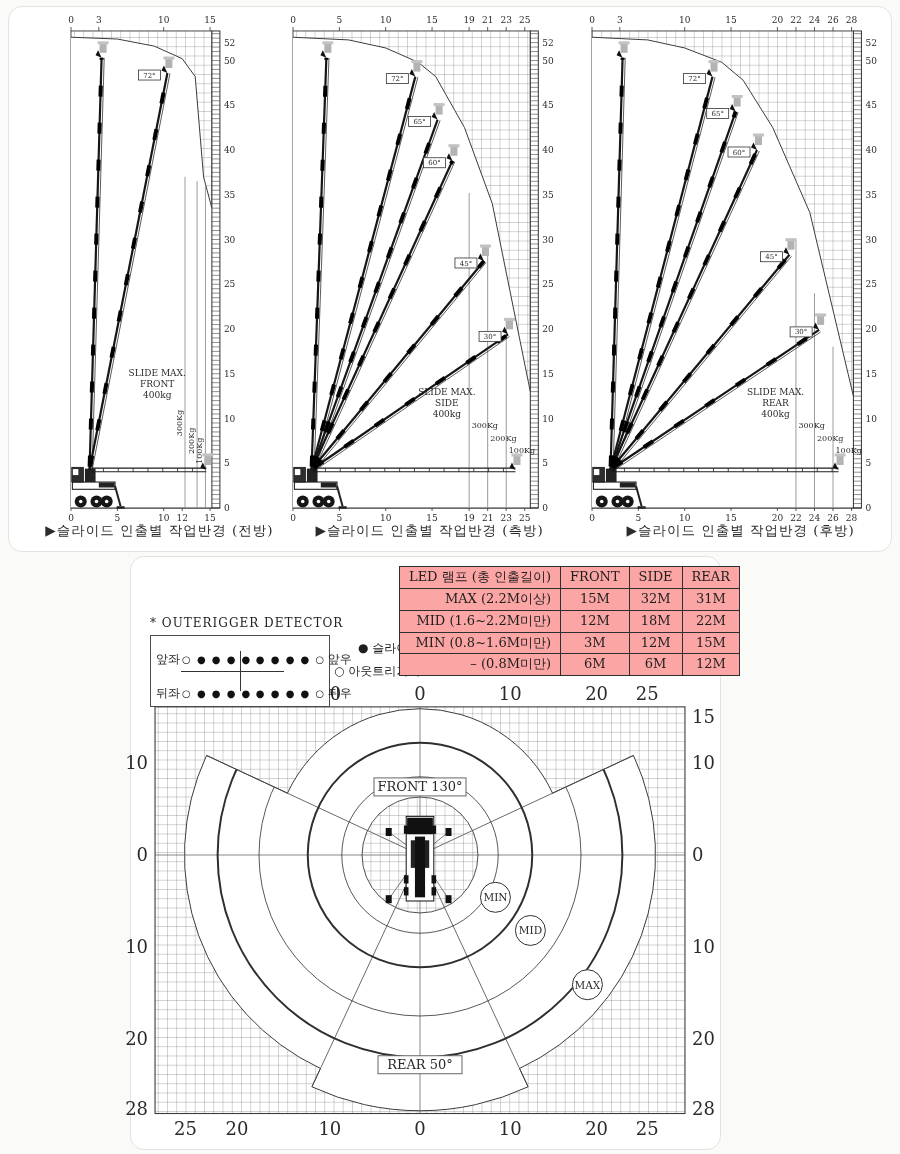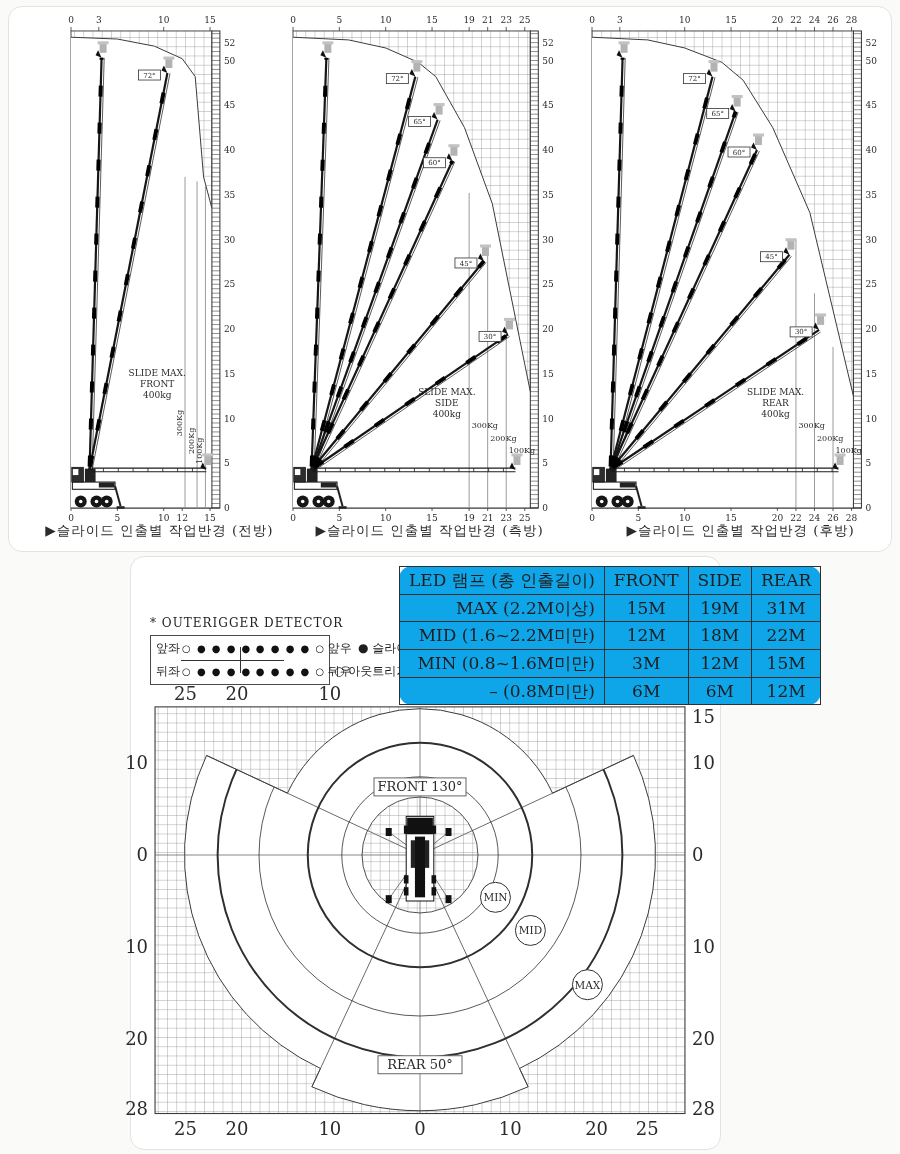--- a/index.html
+++ b/index.html
@@ -7,30 +7,30 @@
        font-family:"DejaVu Serif","Liberation Serif",serif;color:#222;overflow:hidden;}
   .panel{position:absolute;background:#ffffff;border:1px solid #e3e3df;border-radius:14px;z-index:0;}
   #top-panel{left:8px;top:6px;width:882px;height:544px;}
   #bottom-panel{left:130px;top:556px;width:589px;height:592px;}
   svg{position:absolute;z-index:2;overflow:visible;}
   #charts-svg{left:0;top:0;}
   #polar-svg{left:130px;top:556px;}
   svg text{font-family:"DejaVu Serif","Liberation Serif",serif;fill:#2b2b2b;}
   
   #led-table{position:absolute;left:399px;top:566px;z-index:3;border-collapse:collapse;
-             font-size:17px;color:#1e1e1e;background:#0ea5e9;border-radius:13px;}
+             font-size:13px;color:#1e1e1e;background:#fca5a5;}
   #led-table th,#led-table td{border:1px solid #2f2f2f;padding:1px 9px;text-align:center;
              font-weight:normal;line-height:1.45;white-space:nowrap;}
   #led-table td.c0{text-align:right;padding-left:12px;}
   
   #outrigger{position:absolute;left:150px;top:616px;z-index:3;font-size:12px;color:#1e1e1e;}
   #out-title{letter-spacing:1px;}
   #out-wrap{position:relative;margin-top:5px;}
   #out-box{position:relative;border:1px solid #4a4a4a;width:168px;padding:1px 5px;background:#fff;}
-  .out-row{display:flex;align-items:center;height:23px;white-space:nowrap;}
+  .out-row{display:flex;align-items:center;height:23px;white-space:nowrap;margin-top:11px;}
   .out-row .dots{font-size:10px;letter-spacing:1.5px;margin:0 2px;color:#111;}
   .out-row .gap{display:inline-block;width:8px;}
   #out-vline{position:absolute;left:50%;top:22%;width:1px;height:56%;background:#333;}
   #out-hline{position:absolute;left:17%;top:50%;width:58%;height:1px;background:#333;}
   #out-legend{position:absolute;left:184px;top:2px;white-space:nowrap;}
   .leg-row{height:23px;line-height:23px;text-align:right;}
 </style>
 </head>
 <body>
 
@@ -869,21 +869,21 @@
         <th>LED 램프 (총 인출길이)</th>
         <th>FRONT</th>
         <th>SIDE</th>
         <th>REAR</th>
       </tr>
     </thead>
   <tbody>
       <tr>
         <td class="c0">MAX  (2.2M이상)</td>
         <td>15M</td>
-        <td>19M</td>
+        <td>32M</td>
         <td>31M</td>
       </tr>
       <tr>
         <td class="c0">MID  (1.6~2.2M미만)</td>
         <td>12M</td>
         <td>18M</td>
         <td>22M</td>
       </tr>
       <tr>
         <td class="c0">MIN  (0.8~1.6M미만)</td>

